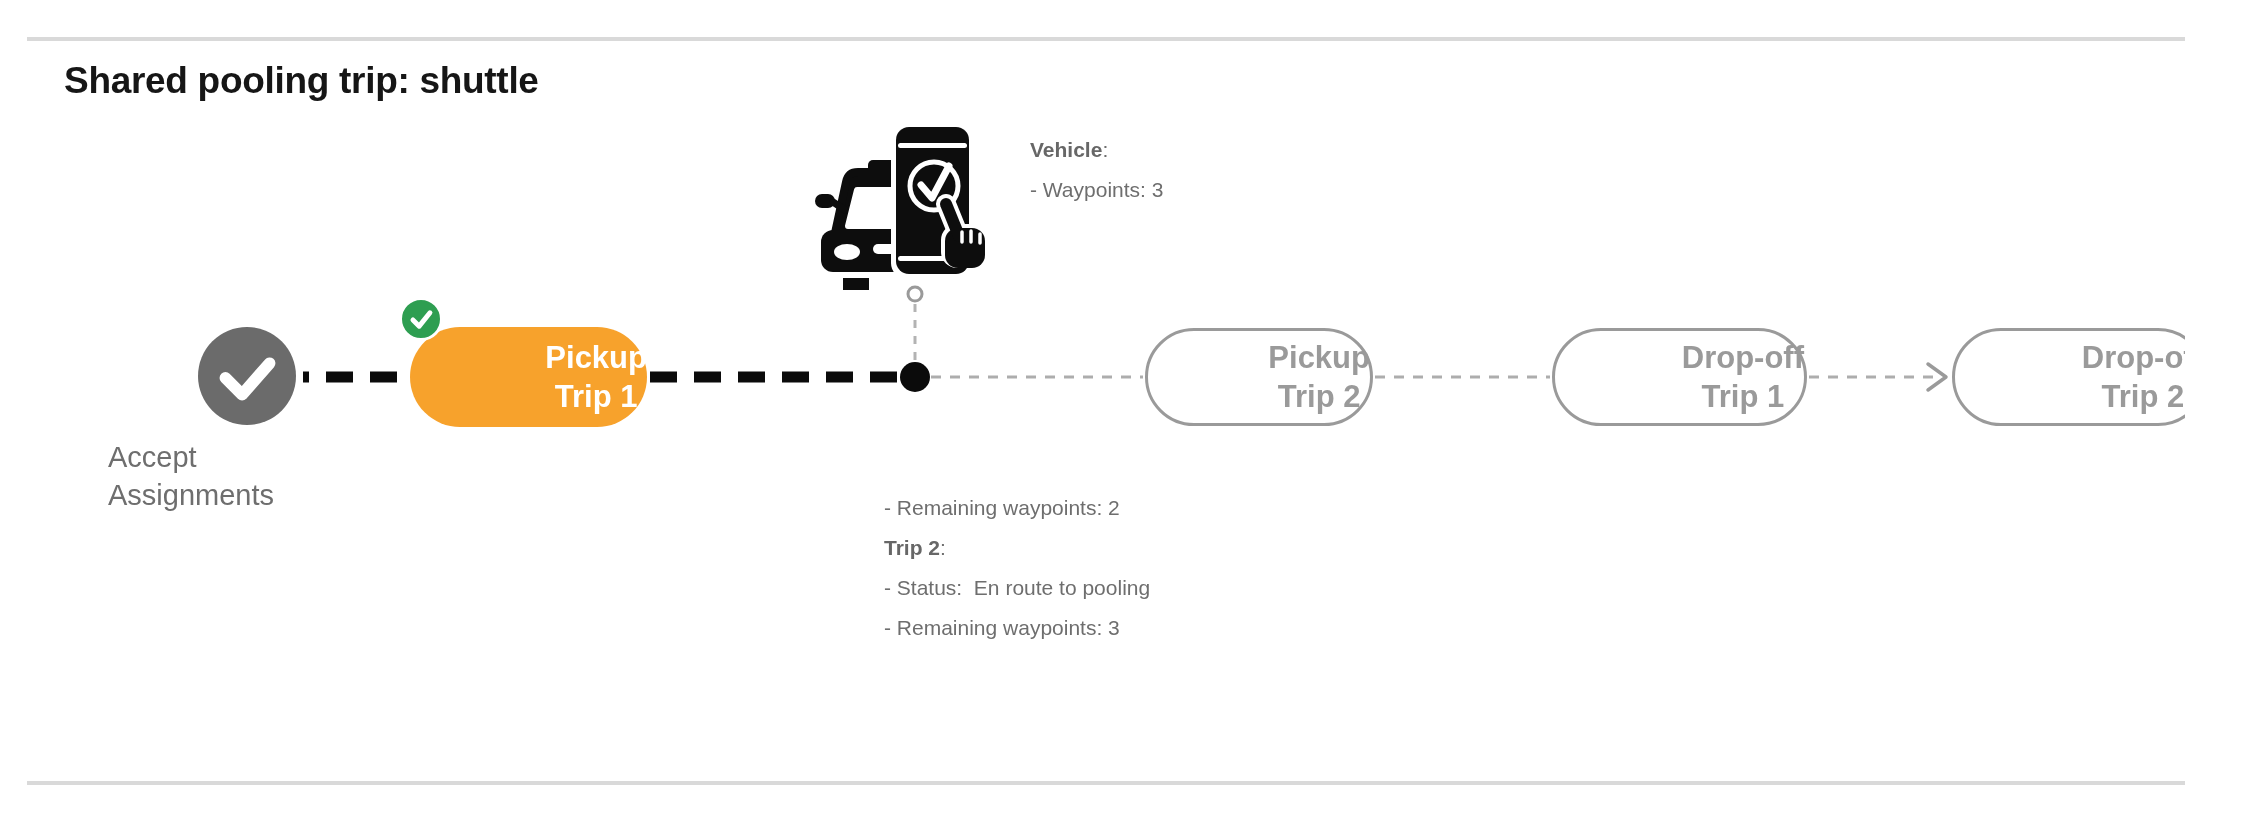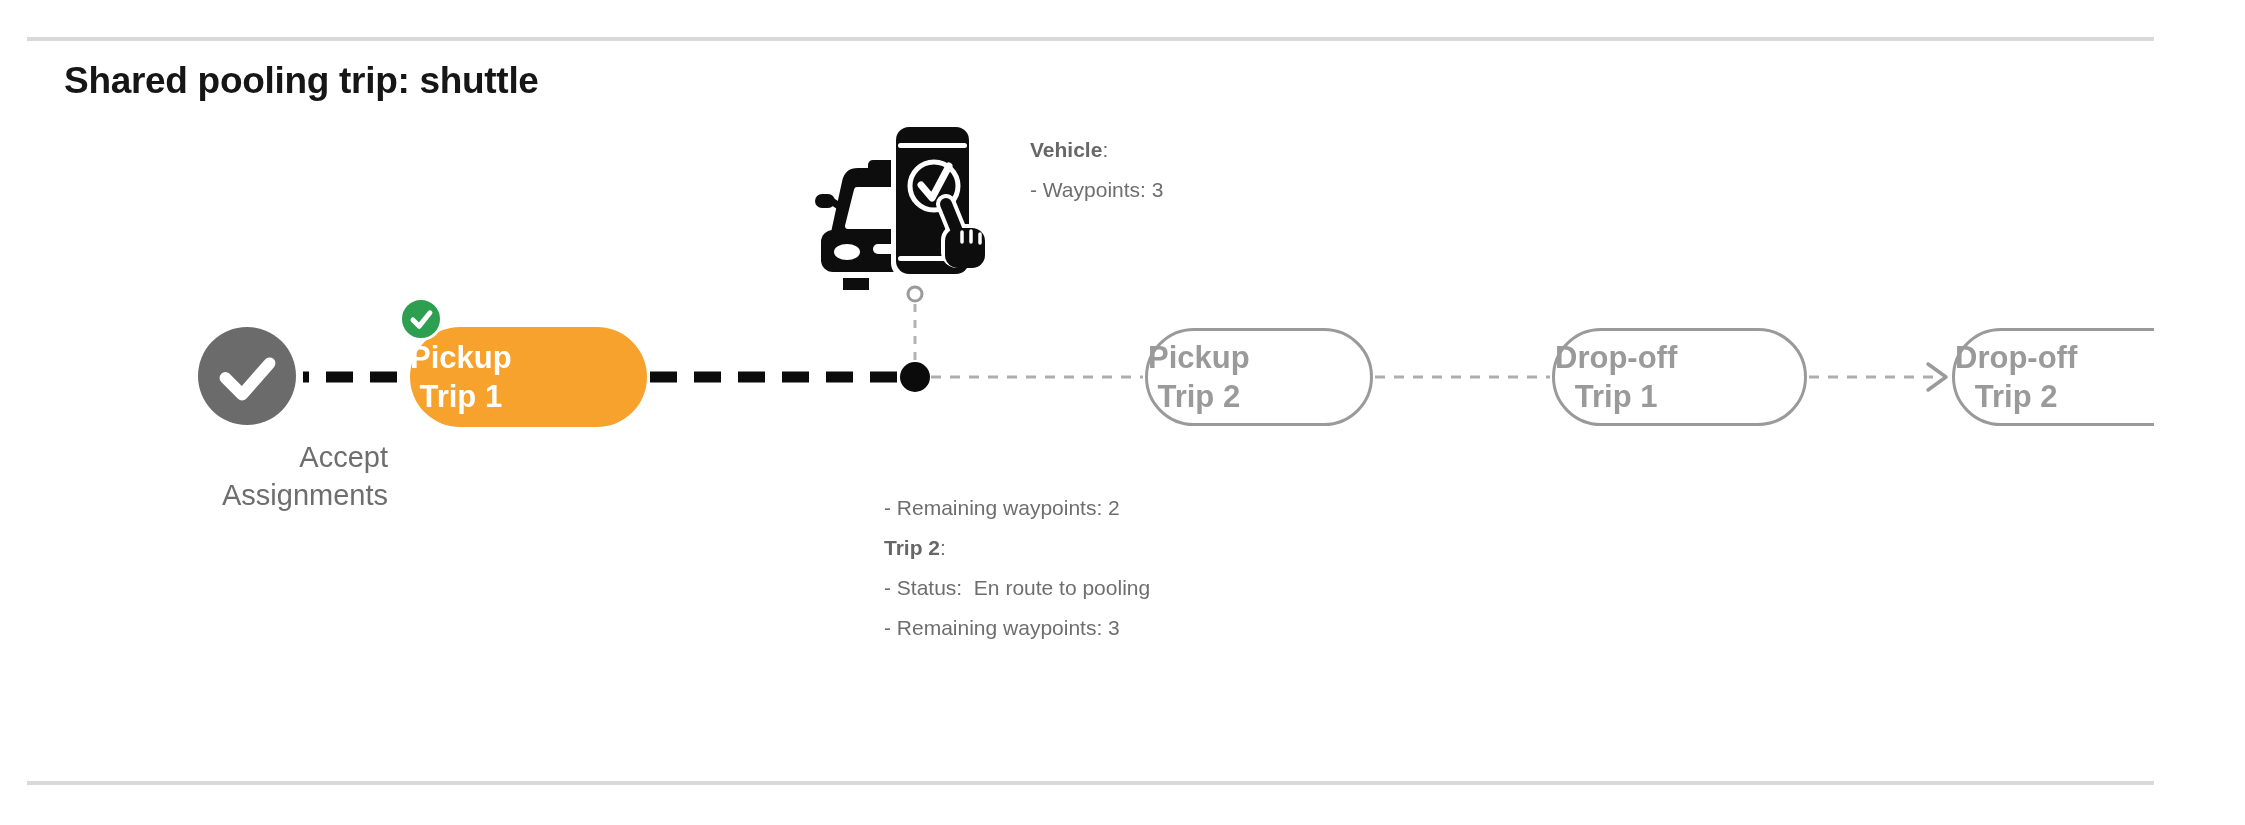--- a/index.html
+++ b/index.html
@@ -1,40 +1,41 @@
 <!DOCTYPE html>
 <html><head>
 <meta charset="utf-8">
 <style>
   html,body{margin:0;padding:0;background:#fff;}
   .page{
     position:relative;width:2154px;height:825px;background:#ffffff;overflow:hidden;
     font-family:"Liberation Sans", sans-serif;
+    padding-left:31px;
   }
   .divider{position:absolute;left:27px;width:2180px;height:4px;background:#d9d9d9;}
   .divider.top{top:37px;}
   .divider.bottom{top:781px;}
   .title{
     position:absolute;left:64px;top:60px;margin:0;
     font-size:37px;font-weight:700;color:#161616;letter-spacing:-0.3px;
   }
   .connectors, .vehicle-icon{position:absolute;}
   
   .accept-node{
     position:absolute;left:198px;top:327px;width:98px;height:98px;border-radius:50%;
     background:#6b6b6b;display:flex;align-items:center;justify-content:center;
   }
   .accept-label{
-    position:absolute;left:108px;top:438px;width:280px;text-align:right;
+    position:absolute;left:108px;top:438px;width:280px;text-align:left;
     font-size:29px;line-height:38px;color:#6e6e6e;white-space:pre-line;
   }
   
   .pill{
     position:absolute;top:328px;height:98px;border-radius:51px;
-    display:flex;align-items:center;justify-content:flex-start;text-align:center;
+    display:flex;align-items:center;justify-content:flex-end;text-align:center;
     font-size:31px;line-height:39px;white-space:pre-line;box-sizing:border-box;
   }
   .pill.active{
     left:410px;width:237px;background:#f7a22c;color:#ffffff;font-weight:700;top:327px;height:100px;
   }
   .pill.pending{
     background:#ffffff;border:3px solid #9a9a9a;color:#9a9a9a;font-weight:600;
   }
   .pill.p2{left:1145px;width:228px;}
   .pill.p3{left:1552px;width:255px;}

